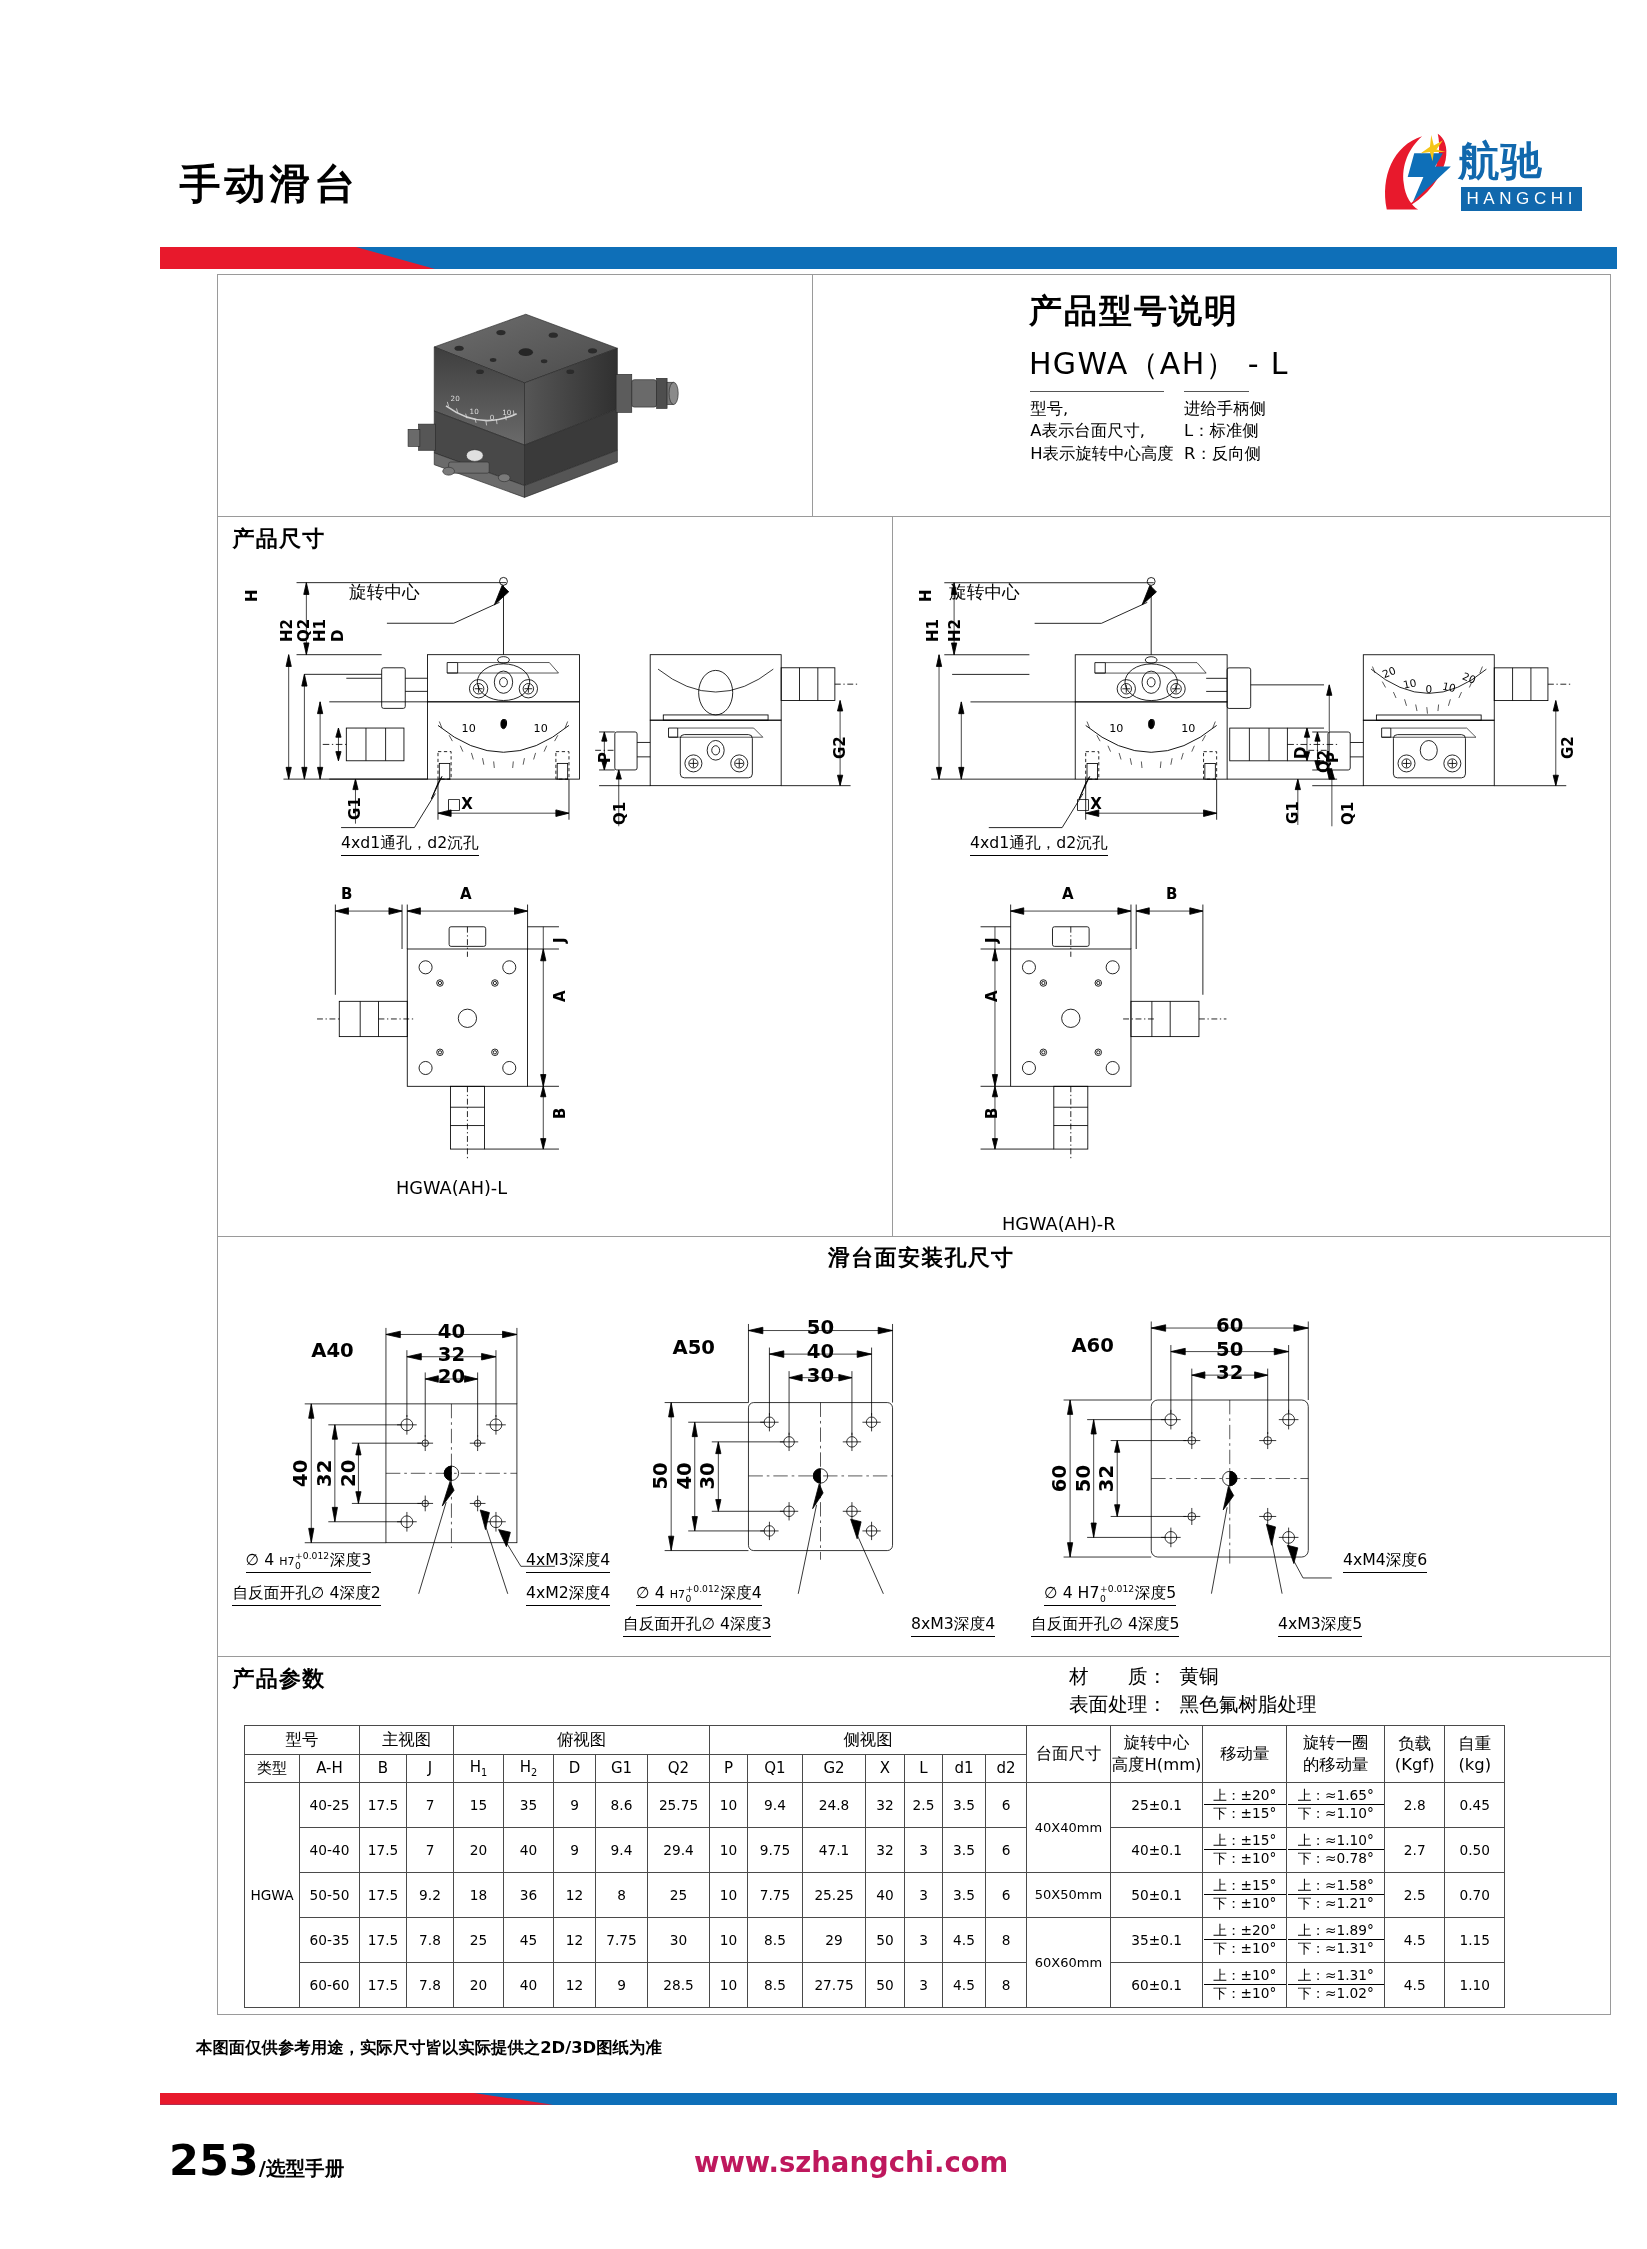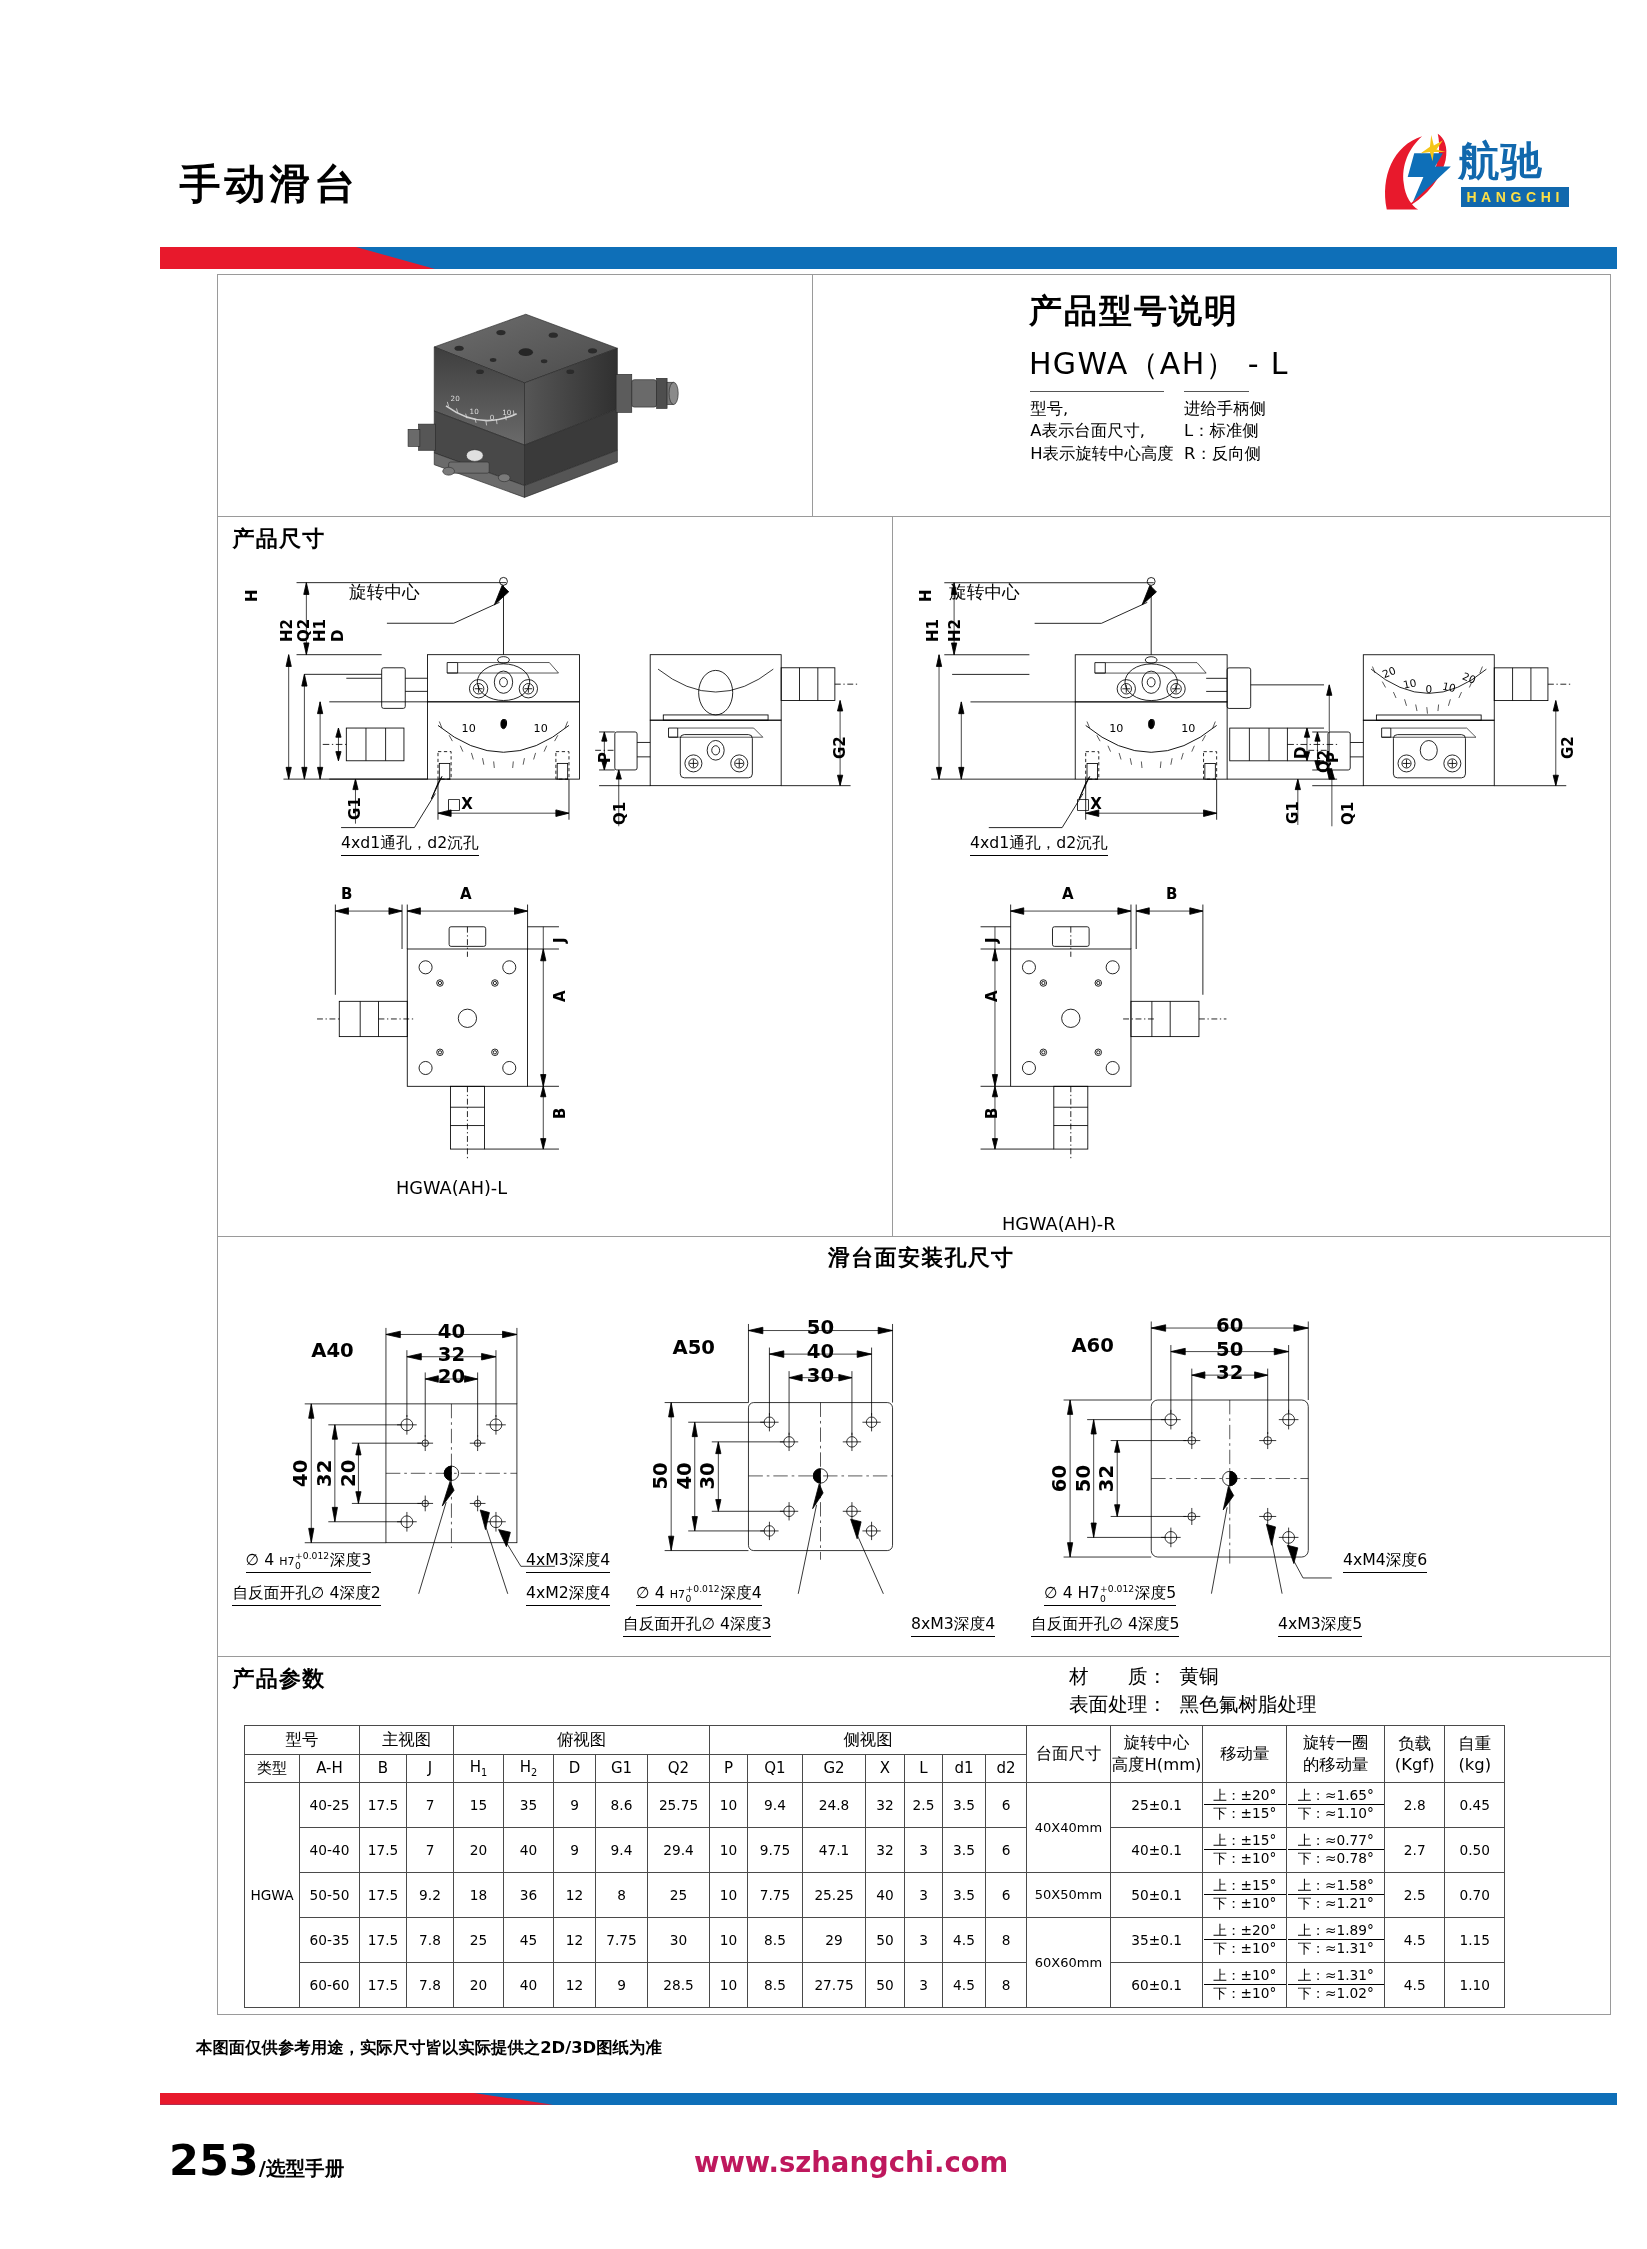--- a/index.html
+++ b/index.html
@@ -22,22 +22,22 @@
   }
   .logo { position: absolute; right: 6.5px; top: -6.5px; width: 236px; height: 92px; }
   .logo-mark { position: absolute; left: 0; top: 0; width: 85px; height: 82px; }
   .logo-cn {
     position: absolute; left: 84px; top: 3.9px;
     font-size: 41px; font-weight: bold; letter-spacing: 1.3px;
     color: #1168ad; font-family: Liberation Mono, monospace;
   }
   .logo-en {
     position: absolute; left: 86px; top: 56px;
-    background: #1168ad; color: #fde047;
-    font-size: 14px; font-weight: bold; letter-spacing: 4.6px;
+    background: #1168ad; color: #ffffff;
+    font-size: 17px; font-weight: normal; letter-spacing: 4.6px;
     padding: 2.6px 4.6px 2px 5.9px;
   }
 
   
   .bar { position: absolute; left: 160px; top: 247px; width: 1457px; height: 22px; }
   .bar-blue { position: absolute; left: 0; top: 0; width: 100%; height: 100%; background: #0e6fb8; }
   .bar-red {
     position: absolute; left: 0; top: 0; width: 275px; height: 100%;
     background: #e8192c;
     clip-path: polygon(0 0, 196px 0, 275px 100%, 0 100%);
@@ -1062,21 +1062,21 @@
           <td>32</td>
           <td>3</td>
           <td>3.5</td>
           <td>6</td>
           <td>40±0.1</td>
           <td class="twoline">
             <span class="tl-top">上：±15°</span>
             <span class="tl-bot">下：±10°</span>
           </td>
           <td class="twoline">
-            <span class="tl-top">上：≈0.77°</span>
+            <span class="tl-top">上：≈1.10°</span>
             <span class="tl-bot">下：≈0.78°</span>
           </td>
           <td>2.7</td>
           <td>0.50</td>
         </tr>
         <tr class="dat">
           <td>50-50</td>
           <td>17.5</td>
           <td>9.2</td>
           <td>18</td>

